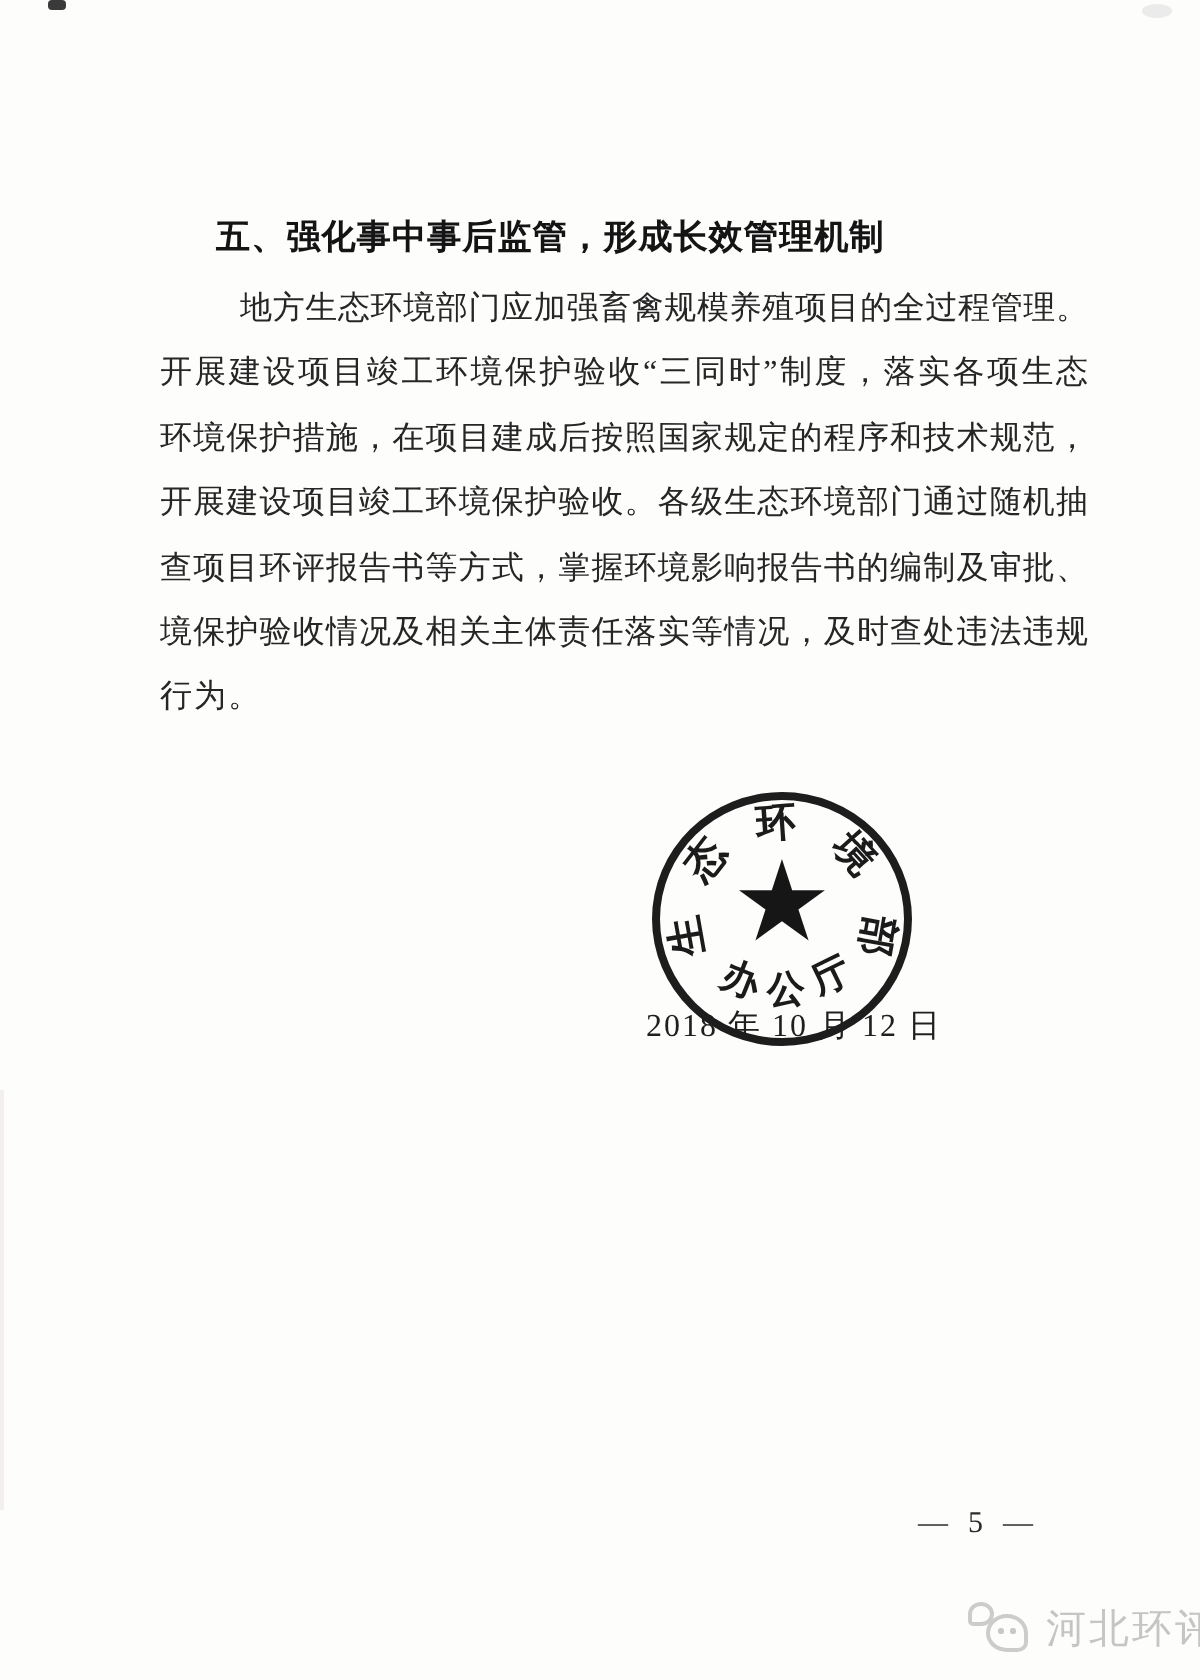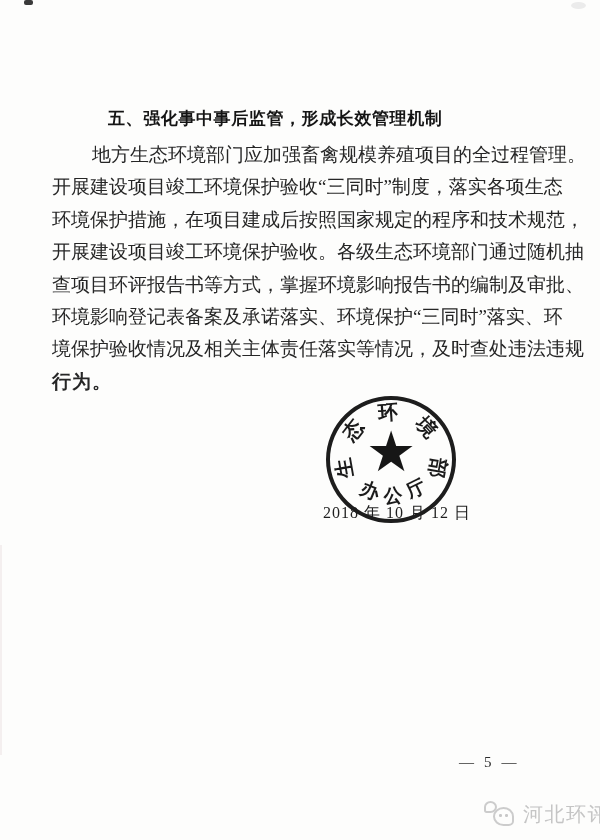--- a/index.html
+++ b/index.html
@@ -31,31 +31,31 @@
   
   .heading {
     position: absolute; left: 108px; top: 108px;
     font-family: "Liberation Sans", "DejaVu Sans", sans-serif;
     font-size: 17px; font-weight: bold; color: #141414;
     letter-spacing: 0.6px; line-height: 22px; white-space: nowrap;
   }
 
   
   .para {
-    position: absolute; left: 52px; top: 139px; width: 464px;
-    font-size: 19px; color: #262626;
+    position: absolute; left: 80px; top: 139px; width: 464px;
+    font-size: 16px; color: #262626;
   }
   .pline {
     height: 32.4px; line-height: 32.4px;
     text-align: justify; text-align-last: justify;
     text-justify: inter-character;
     white-space: nowrap;
   }
   .pline.indent { padding-left: 40px; }
-  .pline.last { text-align: left; text-align-last: left; letter-spacing: 1px; font-weight: bold; }
+  .pline.last { text-align: left; text-align-last: left; letter-spacing: 1px; }
 
   
   .sig-org {
     position: absolute; left: 318px; top: 480px;
     font-size: 16.5px; color: #1f1f1f; letter-spacing: 0.5px;
     z-index: 1; white-space: nowrap;
   }
   .sig-date {
     position: absolute; left: 323px; top: 503px;
     font-size: 16px; color: #1f1f1f; letter-spacing: 1px;
@@ -134,21 +134,20 @@
   <div class="edge-artifact-left"></div>
 
   <div class="heading">五、强化事中事后监管，形成长效管理机制</div>
 
   <div class="para">
     <div class="pline indent">地方生态环境部门应加强畜禽规模养殖项目的全过程管理。</div>
     <div class="pline">开展建设项目竣工环境保护验收“三同时”制度，落实各项生态</div>
     <div class="pline">环境保护措施，在项目建成后按照国家规定的程序和技术规范，</div>
     <div class="pline">开展建设项目竣工环境保护验收。各级生态环境部门通过随机抽</div>
     <div class="pline">查项目环评报告书等方式，掌握环境影响报告书的编制及审批、</div>
-    <div class="pline">环境影响登记表备案及承诺落实、环境保护“三同时”落实、环</div>
     <div class="pline">境保护验收情况及相关主体责任落实等情况，及时查处违法违规</div>
     <div class="pline last">行为。</div>
   </div>
 
   <div class="sig-date">2018 年 10 月 12 日</div>
 
   <div class="seal">
     <span class="star">★</span>
     <span class="arc a0">生</span>
     <span class="arc a1">态</span>

